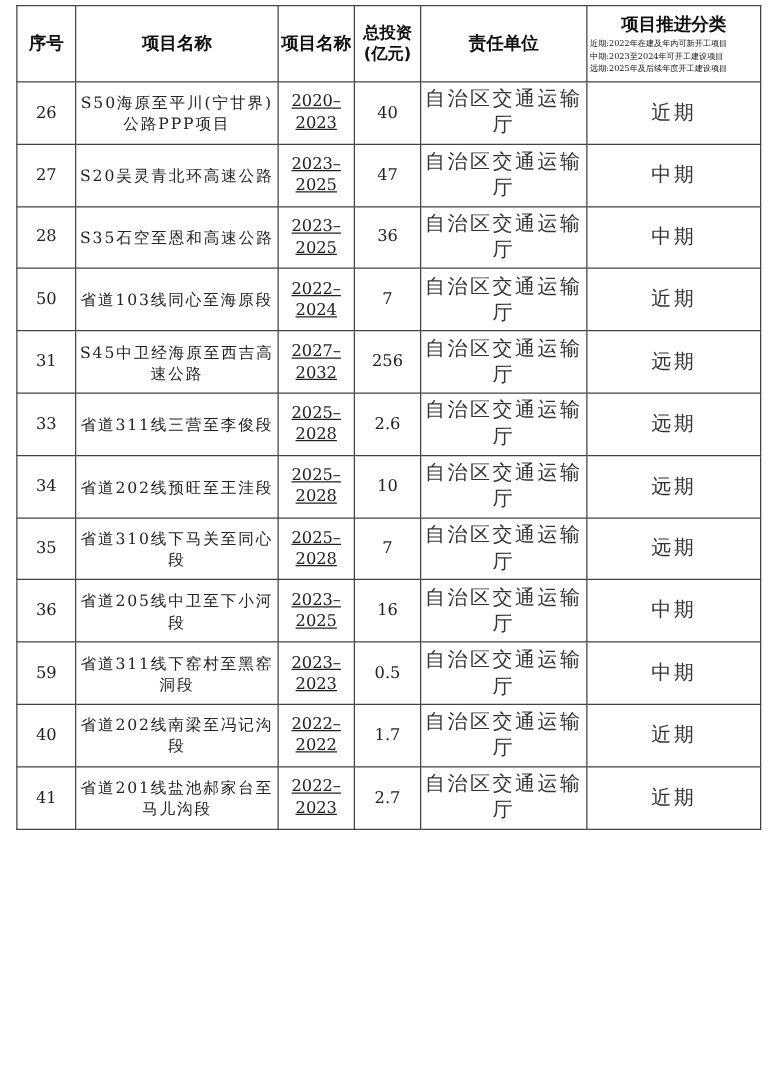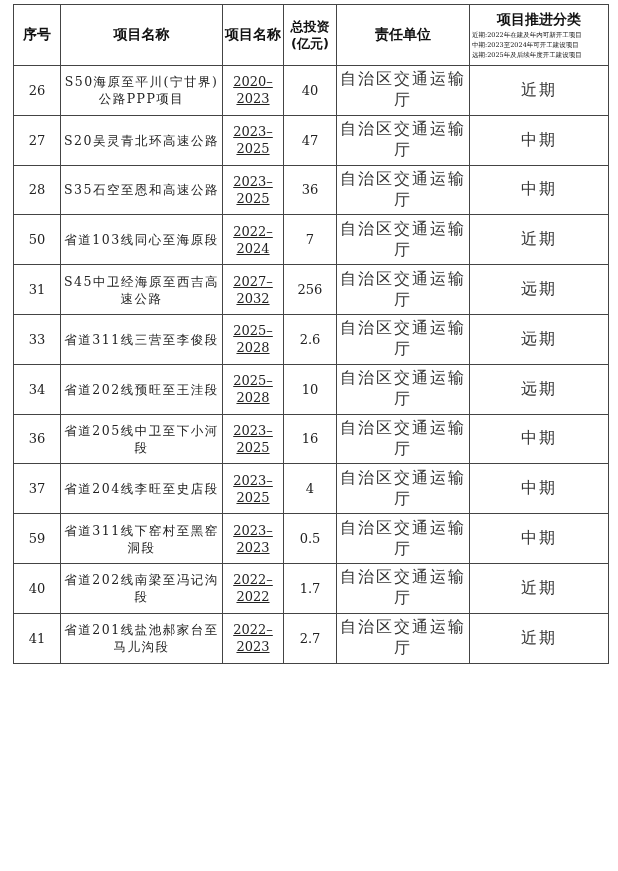--- a/index.html
+++ b/index.html
@@ -135,44 +135,44 @@
     <td class="name">省道202线预旺至王洼段</td>
     <td class="years">
       <div>2025–</div>
       <div>2028</div>
     </td>
     <td class="amt">10</td>
     <td class="unit">自治区交通运输厅</td>
     <td class="phase">远期</td>
   </tr>
 
+  <tr>
+    <td class="num">35</td>
+    <td class="name">省道310线下马关至同心段</td>
+    <td class="years">
+      <div>2025–</div>
+      <div>2028</div>
+    </td>
+    <td class="amt">7</td>
+    <td class="unit">自治区交通运输厅</td>
+    <td class="phase">远期</td>
+  </tr>
 
   <tr>
     <td class="num">36</td>
     <td class="name">省道205线中卫至下小河段</td>
     <td class="years">
       <div>2023–</div>
       <div>2025</div>
     </td>
     <td class="amt">16</td>
     <td class="unit">自治区交通运输厅</td>
     <td class="phase">中期</td>
   </tr>
 
-  <tr>
-    <td class="num">37</td>
-    <td class="name">省道204线李旺至史店段</td>
-    <td class="years">
-      <div>2023–</div>
-      <div>2025</div>
-    </td>
-    <td class="amt">4</td>
-    <td class="unit">自治区交通运输厅</td>
-    <td class="phase">中期</td>
-  </tr>
 
   <tr>
     <td class="num">59</td>
     <td class="name">省道311线下窑村至黑窑洞段</td>
     <td class="years">
       <div>2023–</div>
       <div>2023</div>
     </td>
     <td class="amt">0.5</td>
     <td class="unit">自治区交通运输厅</td>

